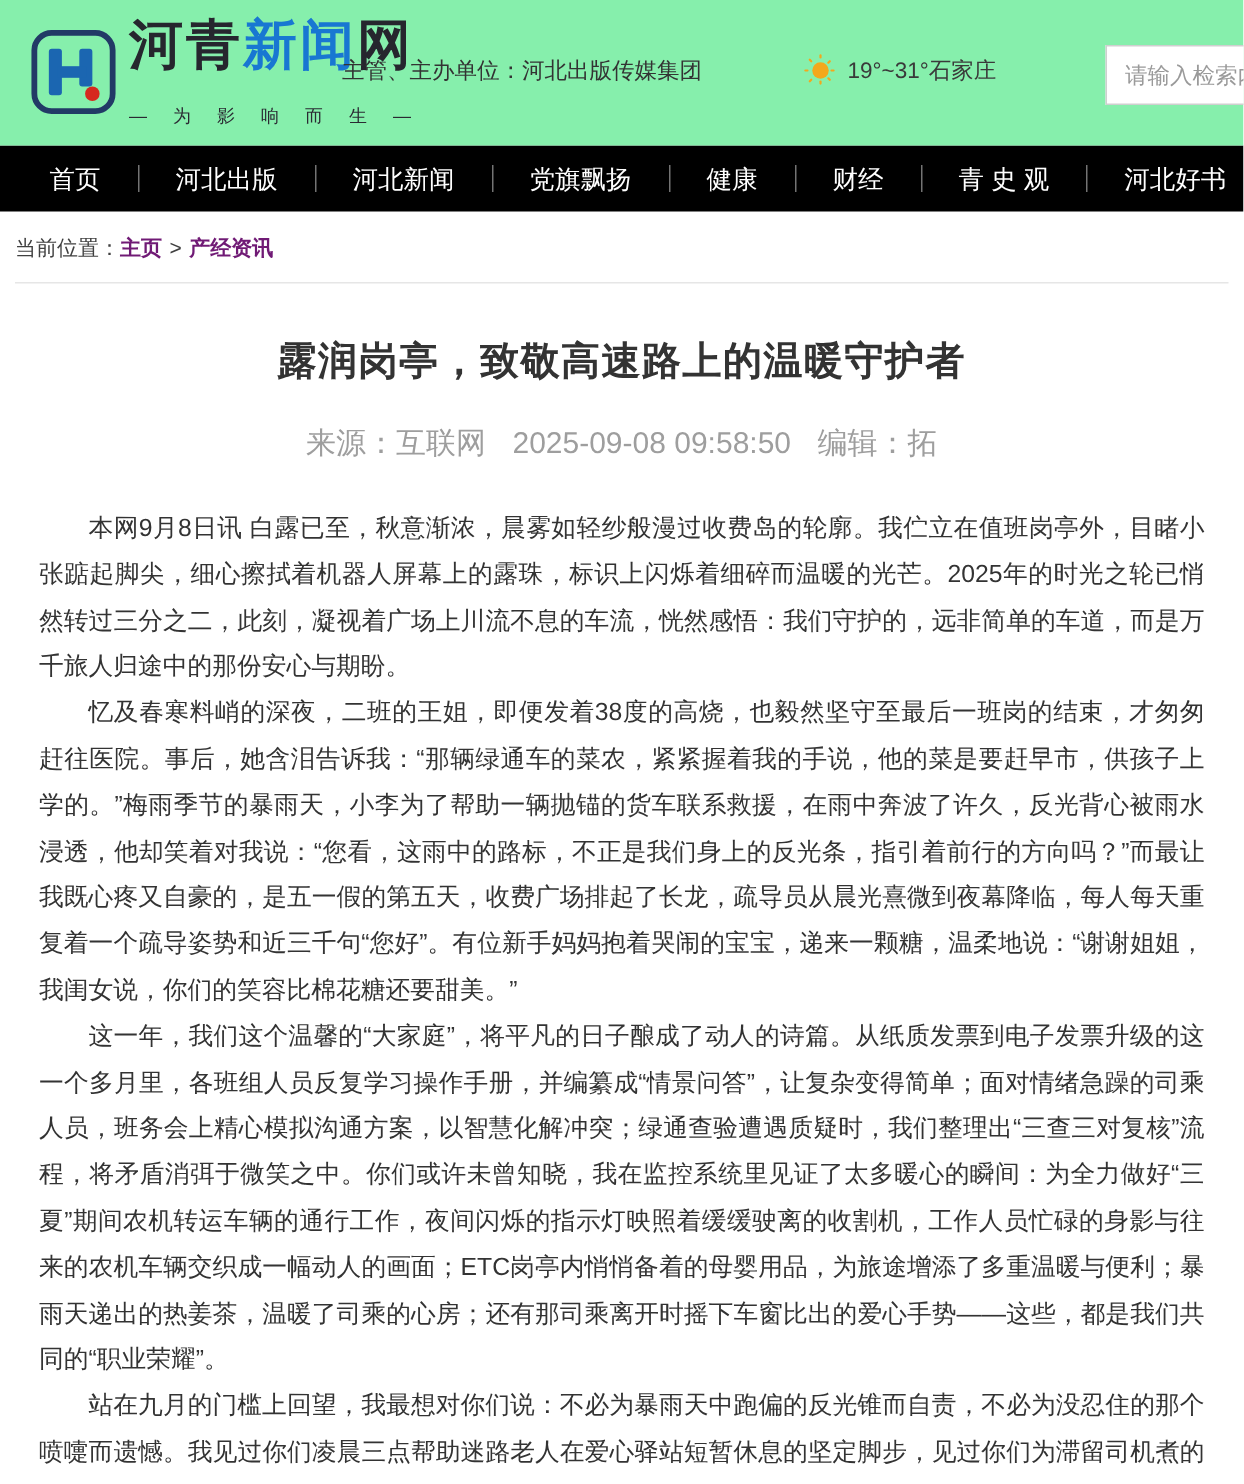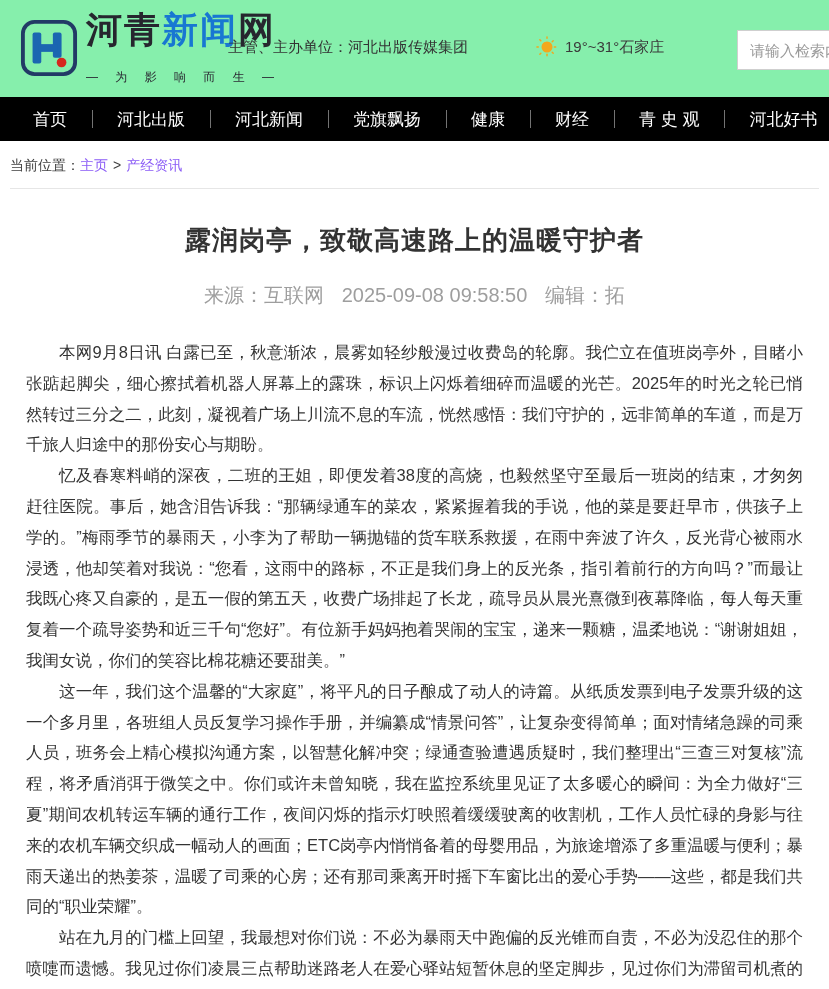--- a/index.html
+++ b/index.html
@@ -39,21 +39,21 @@
   }
   .nav-item:first-child { margin-left: 8px; }
   .nav-item + .nav-item::before {
     content: ""; position: absolute; left: 0; top: 13px; width: 1px; height: 18px;
     background: rgba(255,255,255,0.45);
   }
 
   
   .breadcrumb-row { padding: 16px 10px 0 10px; }
   .breadcrumb { font-size: 14px; color: #404040; padding-bottom: 13px; }
-  .breadcrumb a { color: #8b5cf6; text-decoration: none; cursor: pointer; }
+  .breadcrumb a { color: #701a75; text-decoration: none; cursor: pointer; font-weight: bold; }
   .breadcrumb .sep { margin: 0 5px; }
   .breadcrumb-divider { border-bottom: 1px solid #e6e6e6; }
 
   
   .article { padding: 0 26px; }
   .article-title {
     margin-top: 34px; text-align: center; font-size: 26px; font-weight: 700;
     color: #333; letter-spacing: 1px;
   }
   .article-meta {

